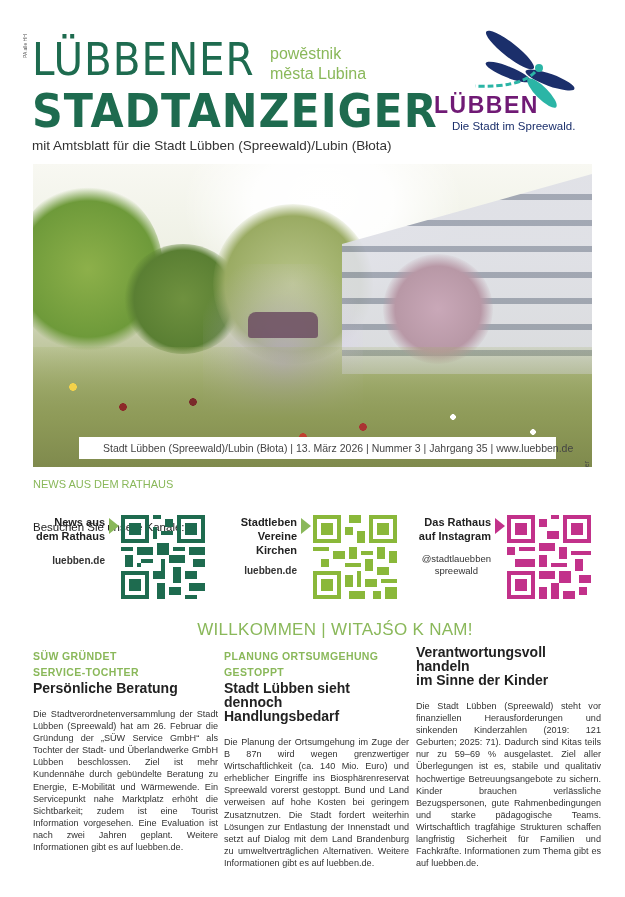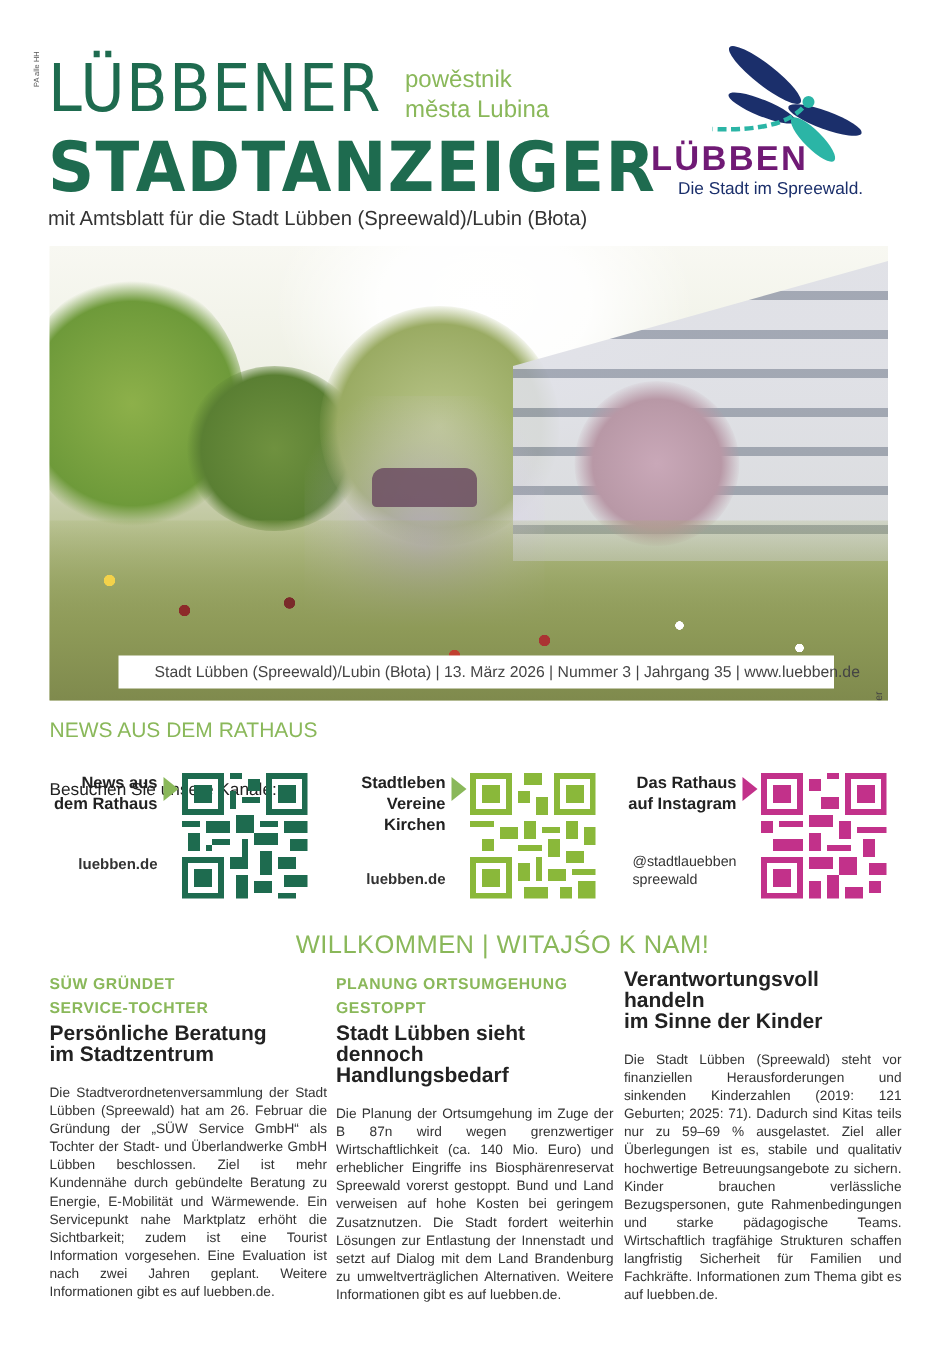--- a/index.html
+++ b/index.html
@@ -40,26 +40,26 @@
       radial-gradient(circle 4px at 330px 80px, #a33 90%, transparent),
       radial-gradient(circle 3px at 420px 70px, #fff 90%, transparent),
       radial-gradient(circle 3px at 500px 85px, #fff 90%, transparent),
       linear-gradient(180deg, rgba(160,175,100,0.2), #8e9a58 60%, #7f8a4d); }
   .car { position: absolute; left: 215px; top: 148px; width: 70px; height: 26px; background: #6c4e62; border-radius: 8px 8px 3px 3px; opacity: 0.85; }
   .photo-band { position: absolute; left: 46px; top: 273px; width: 477px; height: 22px; background: #fff;
     font-size: 10.5px; color: #444; text-align: center; line-height: 22px; white-space: nowrap; padding-left: 24px; }
   .photo-credit { position: absolute; right: 2px; bottom: 6px; font-size: 7px; color: #444; transform: rotate(-90deg);
     transform-origin: right bottom; white-space: nowrap; }
 
-  .news-title { position: absolute; left: 33px; top: 478px; font-size: 14px; color: #8ab85a; }
+  .news-title { position: absolute; left: 33px; top: 478px; font-size: 11px; color: #8ab85a; }
   .news-sub { position: absolute; left: 33px; top: 491px; font-size: 11.5px; color: #222; margin-top: 30px; }
 
   .chan { position: absolute; top: 515px; height: 90px; }
   .chan .label { position: absolute; right: 100px; top: 0; font-size: 11px; font-weight: bold; text-align: right; line-height: 14px; white-space: nowrap; color: #222; }
-  .chan .link { position: absolute; right: 100px; font-size: 10px; font-weight: bold; text-align: left; white-space: nowrap; color: #333; margin-top: 16px; }
+  .chan .link { position: absolute; right: 100px; font-size: 10px; font-weight: bold; text-align: center; white-space: nowrap; color: #333; }
   .chan .arrow { position: absolute; right: 86px; top: 3px; width: 0; height: 0; border-top: 8px solid transparent; border-bottom: 8px solid transparent; border-left: 10px solid #8ab85a; }
   .chan .qr { position: absolute; right: 0; top: 0; width: 84px; height: 84px; }
 
   .welcome { position: absolute; left: 0; width: 625px; top: 620px; text-align: center; font-size: 17px; color: #8ab85a; letter-spacing: 0.3px; padding-left: 45px; }
 
   .col { position: absolute; top: 648px; width: 185px; }
   .col .kicker { font-size: 10.5px; font-weight: bold; color: #8ab85a; line-height: 16px; letter-spacing: 0.4px; }
   .col .head { font-size: 14px; font-weight: bold; color: #222; line-height: 14px; margin-top: 1px; }
   .col .body { font-size: 9.1px; color: #333; line-height: 12.1px; text-align: justify; hyphens: manual; margin-top: 13px; }
 </style>
@@ -218,21 +218,20 @@
 
 <div class="welcome">WILLKOMMEN | WITAJŚO K NAM!</div>
 
 <div class="col" style="left:33px;">
   <div class="kicker">
     <div>SÜW GRÜNDET</div>
     <div>SERVICE-TOCHTER</div>
   </div>
   <div class="head">
     <div>Persönliche Beratung</div>
-    <div>im Stadtzentrum</div>
   </div>
   <div class="body">Die Stadtverordnetenversammlung der Stadt Lübben (Spreewald) hat am 26. Februar die Gründung der „SÜW Service GmbH“ als Tochter der Stadt- und Überlandwerke GmbH Lübben beschlossen. Ziel ist mehr Kundennähe durch gebündelte Beratung zu Energie, E-Mobilität und Wärmewende. Ein Servicepunkt nahe Marktplatz erhöht die Sichtbarkeit; zudem ist eine Tourist Information vorgesehen. Eine Evaluation ist nach zwei Jahren geplant. Weitere Informationen gibt es auf luebben.de.</div>
 </div>
 
 <div class="col" style="left:224px;">
   <div class="kicker">
     <div>PLANUNG ORTSUMGEHUNG</div>
     <div>GESTOPPT</div>
   </div>
   <div class="head">

